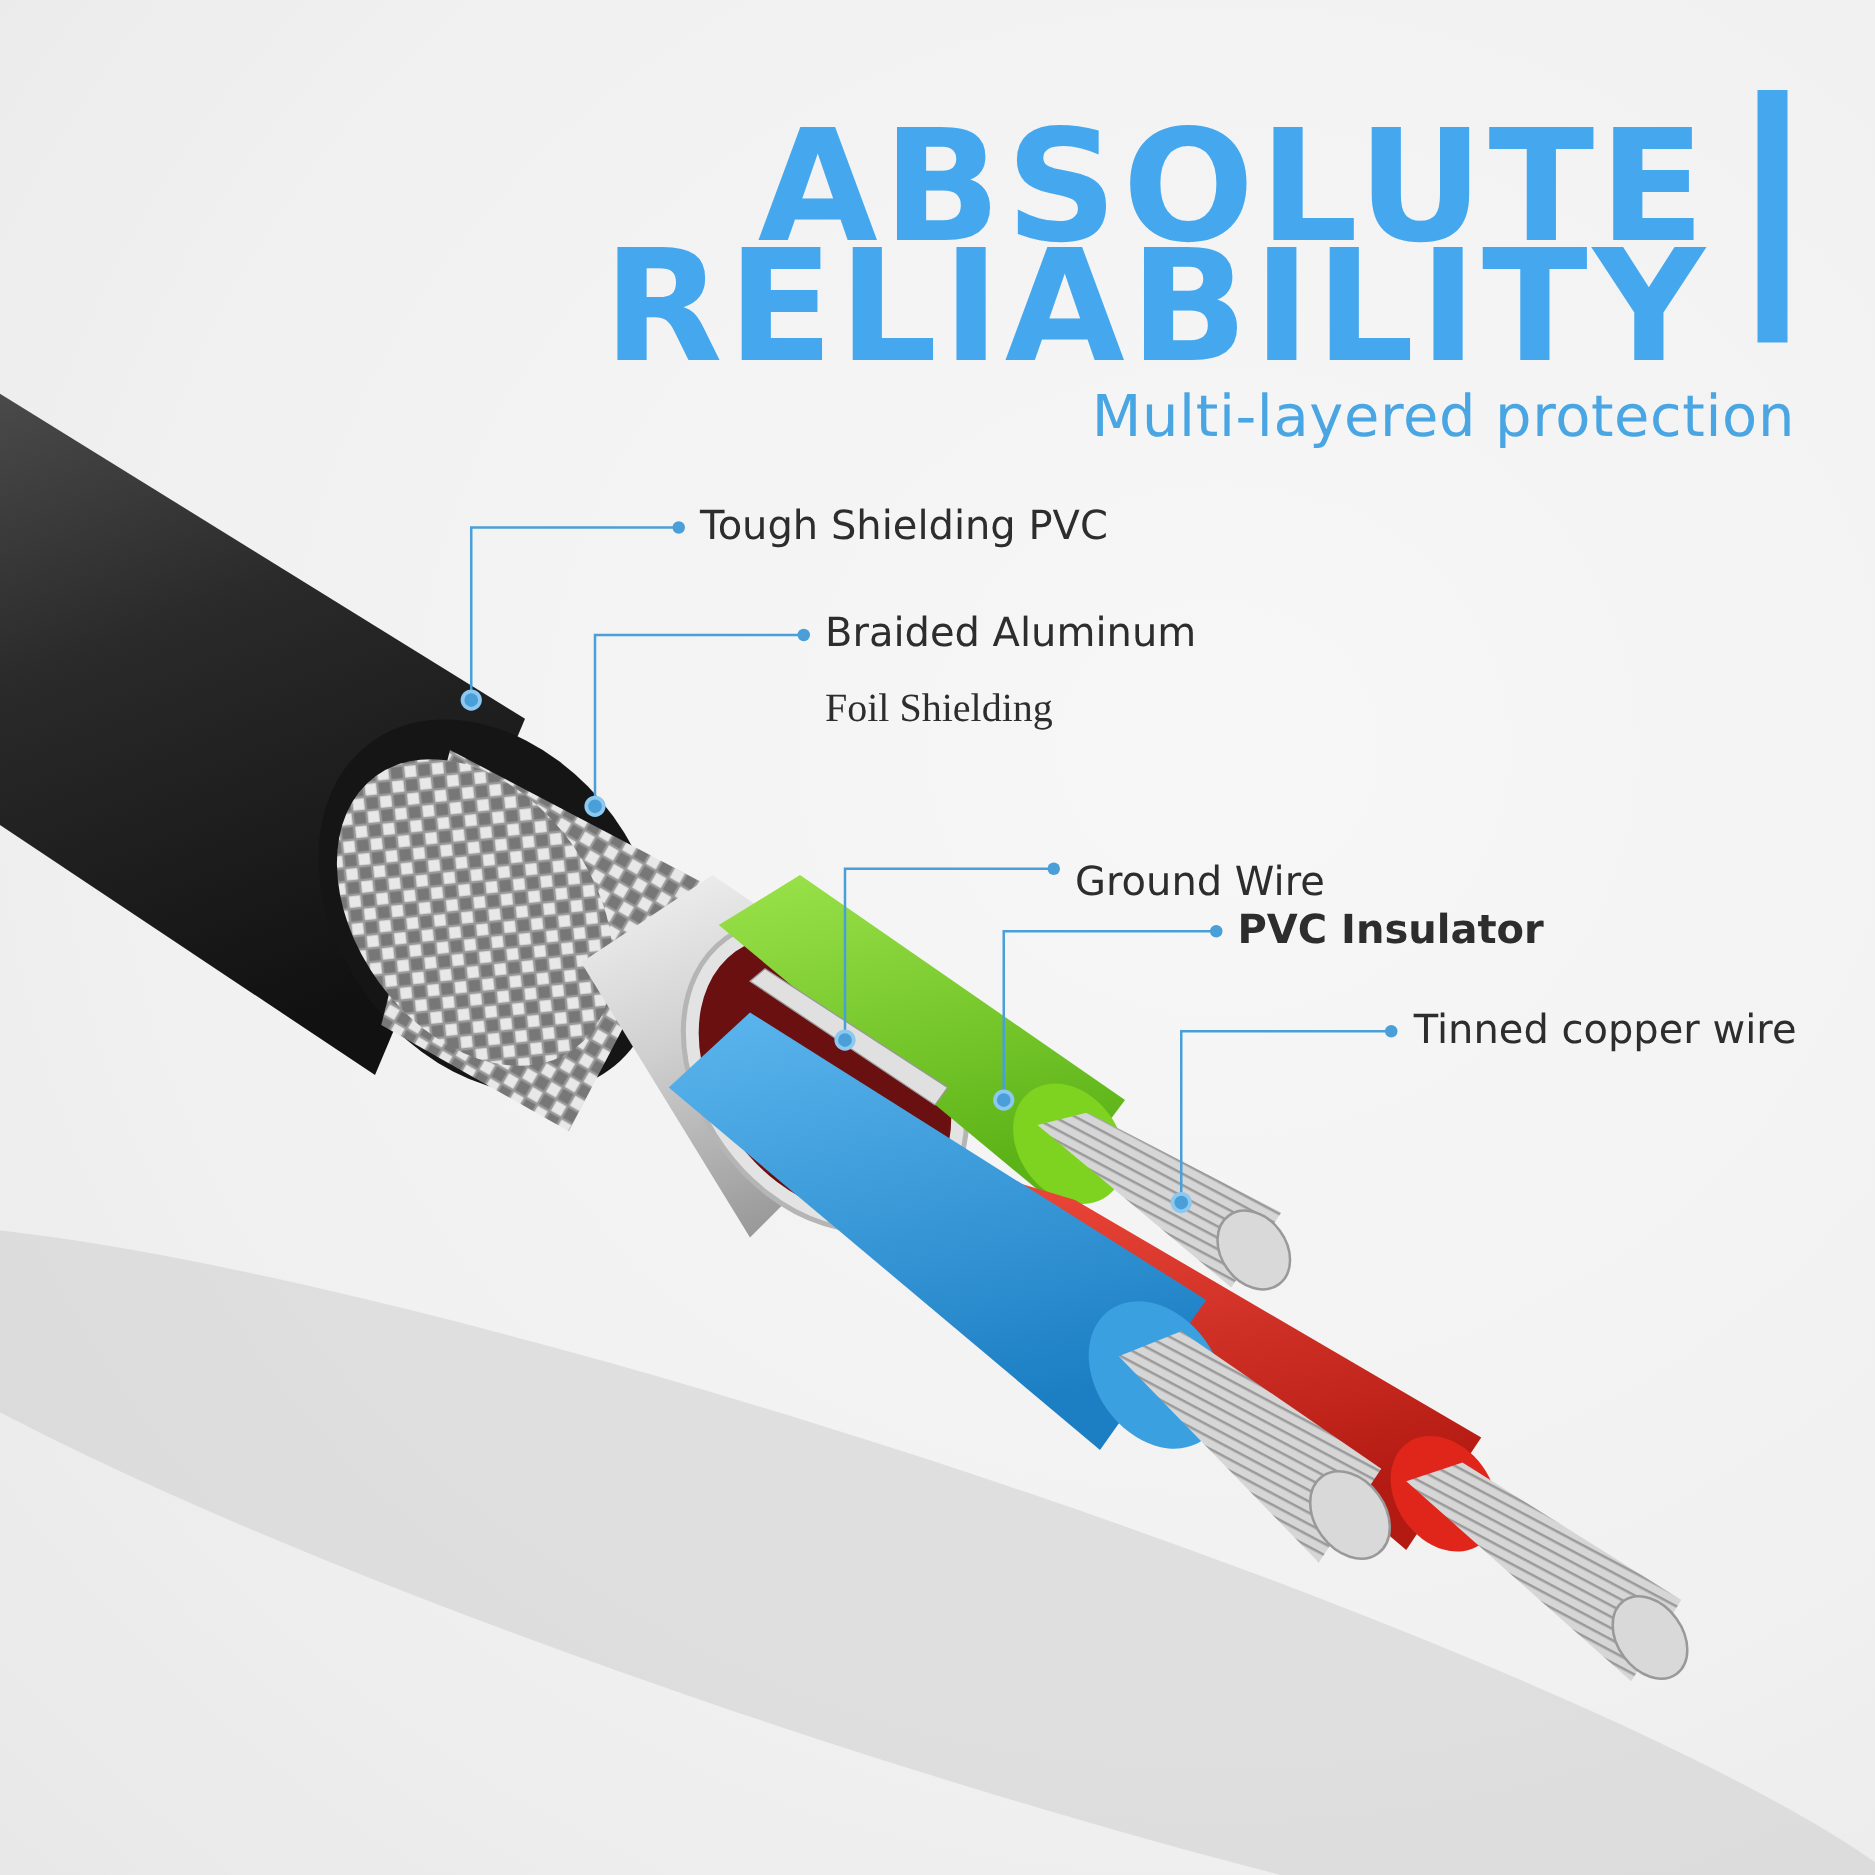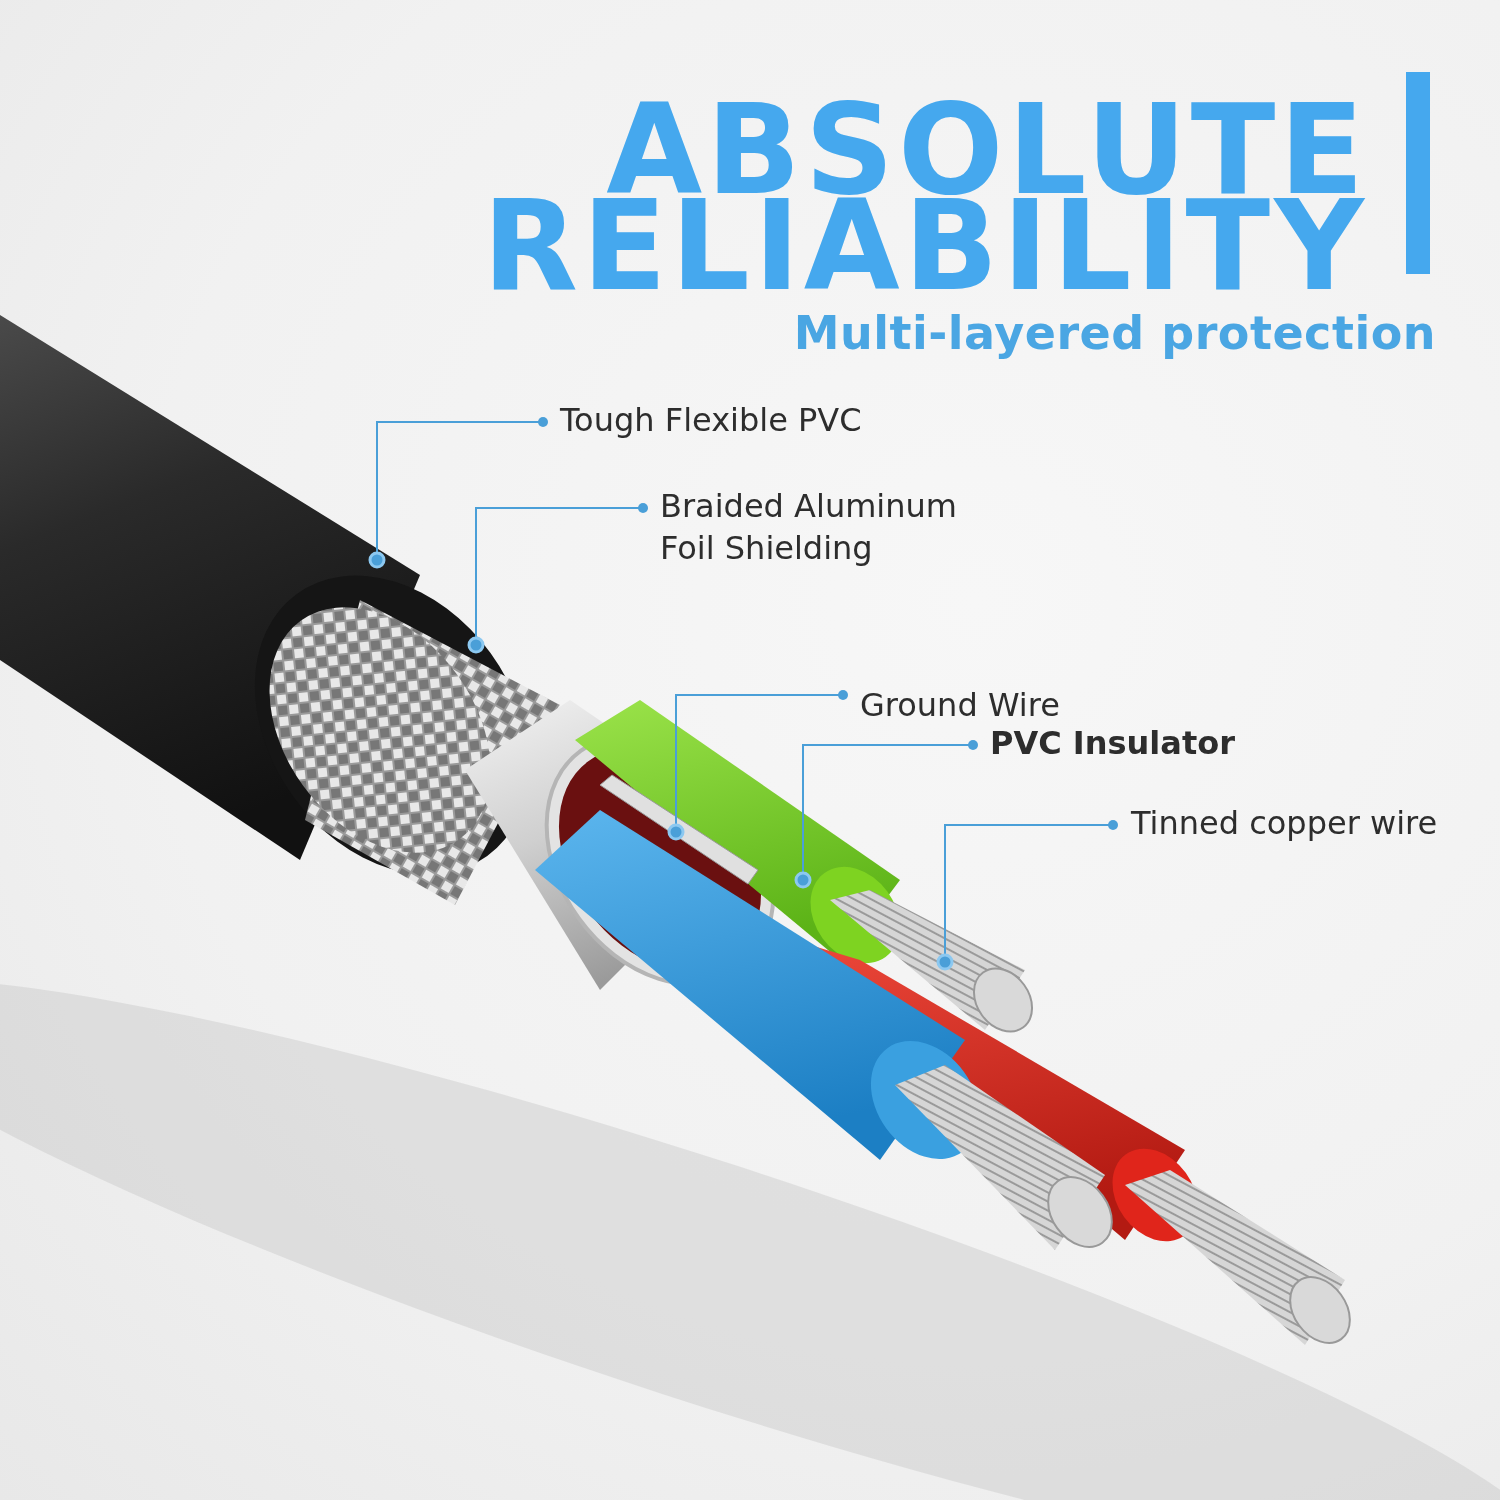--- a/index.html
+++ b/index.html
@@ -11,21 +11,21 @@
   .title {
     position:absolute; right:140px; text-align:right;
     font-family:"DejaVu Sans", sans-serif; font-weight:bold;
     color:#45a8ee; letter-spacing:4px; line-height:1;
   }
   .t1 { top:88px; font-size:124px; right:132px; }
   .t2 { top:184px; font-size:124px; right:132px;text-align:center; }
   .bar { position:absolute; left:1406px; top:72px; width:24px; height:202px; background:#45a8ee; }
   .subtitle {
     position:absolute; right:64px; top:306px; font-size:46px; color:#4aa6e3;
-    font-family:"DejaVu Sans", sans-serif; font-weight:700; letter-spacing:0.5px;
+    font-family:"DejaVu Sans", sans-serif; font-weight:400; letter-spacing:0.5px;
   }
   .label {
     position:absolute; font-size:32px; color:#2d2d2d; line-height:44px;
     font-family:"DejaVu Sans", sans-serif;
   }
   svg.art { position:absolute; left:0; top:0; }
 </style>
 </head>
 <body>
 
@@ -119,18 +119,18 @@
     <circle cx="803" cy="880" r="7" stroke="#8cc8f0" stroke-width="3"></circle>
     <circle cx="945" cy="962" r="7" stroke="#8cc8f0" stroke-width="3"></circle>
   </g>
 </svg>
 
 <div class="title t1">ABSOLUTE</div>
 <div class="title t2">RELIABILITY</div>
 <div class="bar"></div>
 <div class="subtitle">Multi-layered protection</div>
 
-<div class="label" style="left:560px; top:398px;">Tough Flexible PVC</div>
+<div class="label" style="left:560px; top:398px;">Tough Shielding PVC</div>
 <div class="label" style="left:660px; top:484px;">Braided Aluminum</div>
-<div class="label" style="left:660px; top:526px;">Foil Shielding</div>
+<div class="label" style="left:660px; top:544px;font-family:Liberation Serif, serif;">Foil Shielding</div>
 <div class="label" style="left:860px; top:671px;margin-top:12px;">Ground Wire</div>
 <div class="label" style="left:990px; top:721px;font-weight:bold;">PVC Insulator</div>
 <div class="label" style="left:1131px; top:801px;">Tinned copper wire</div>
 
 </body></html>

